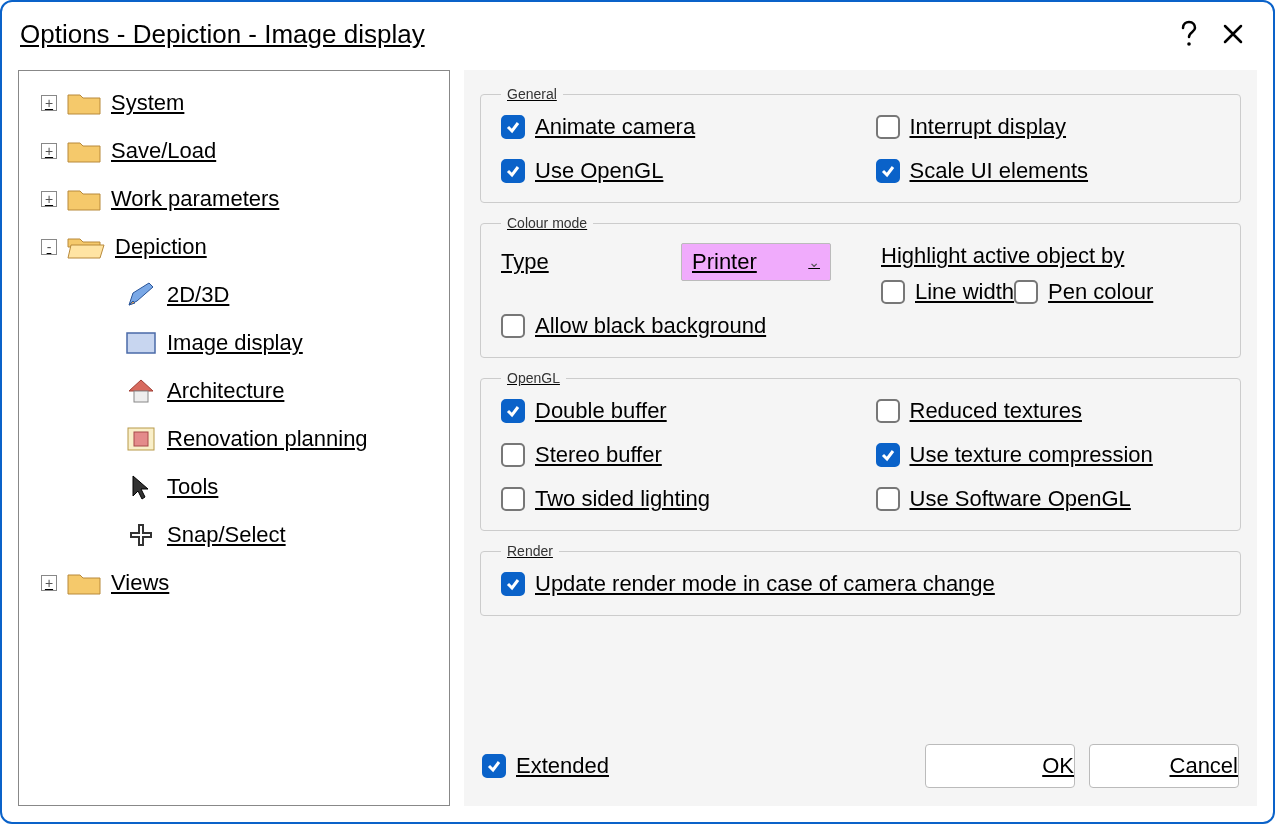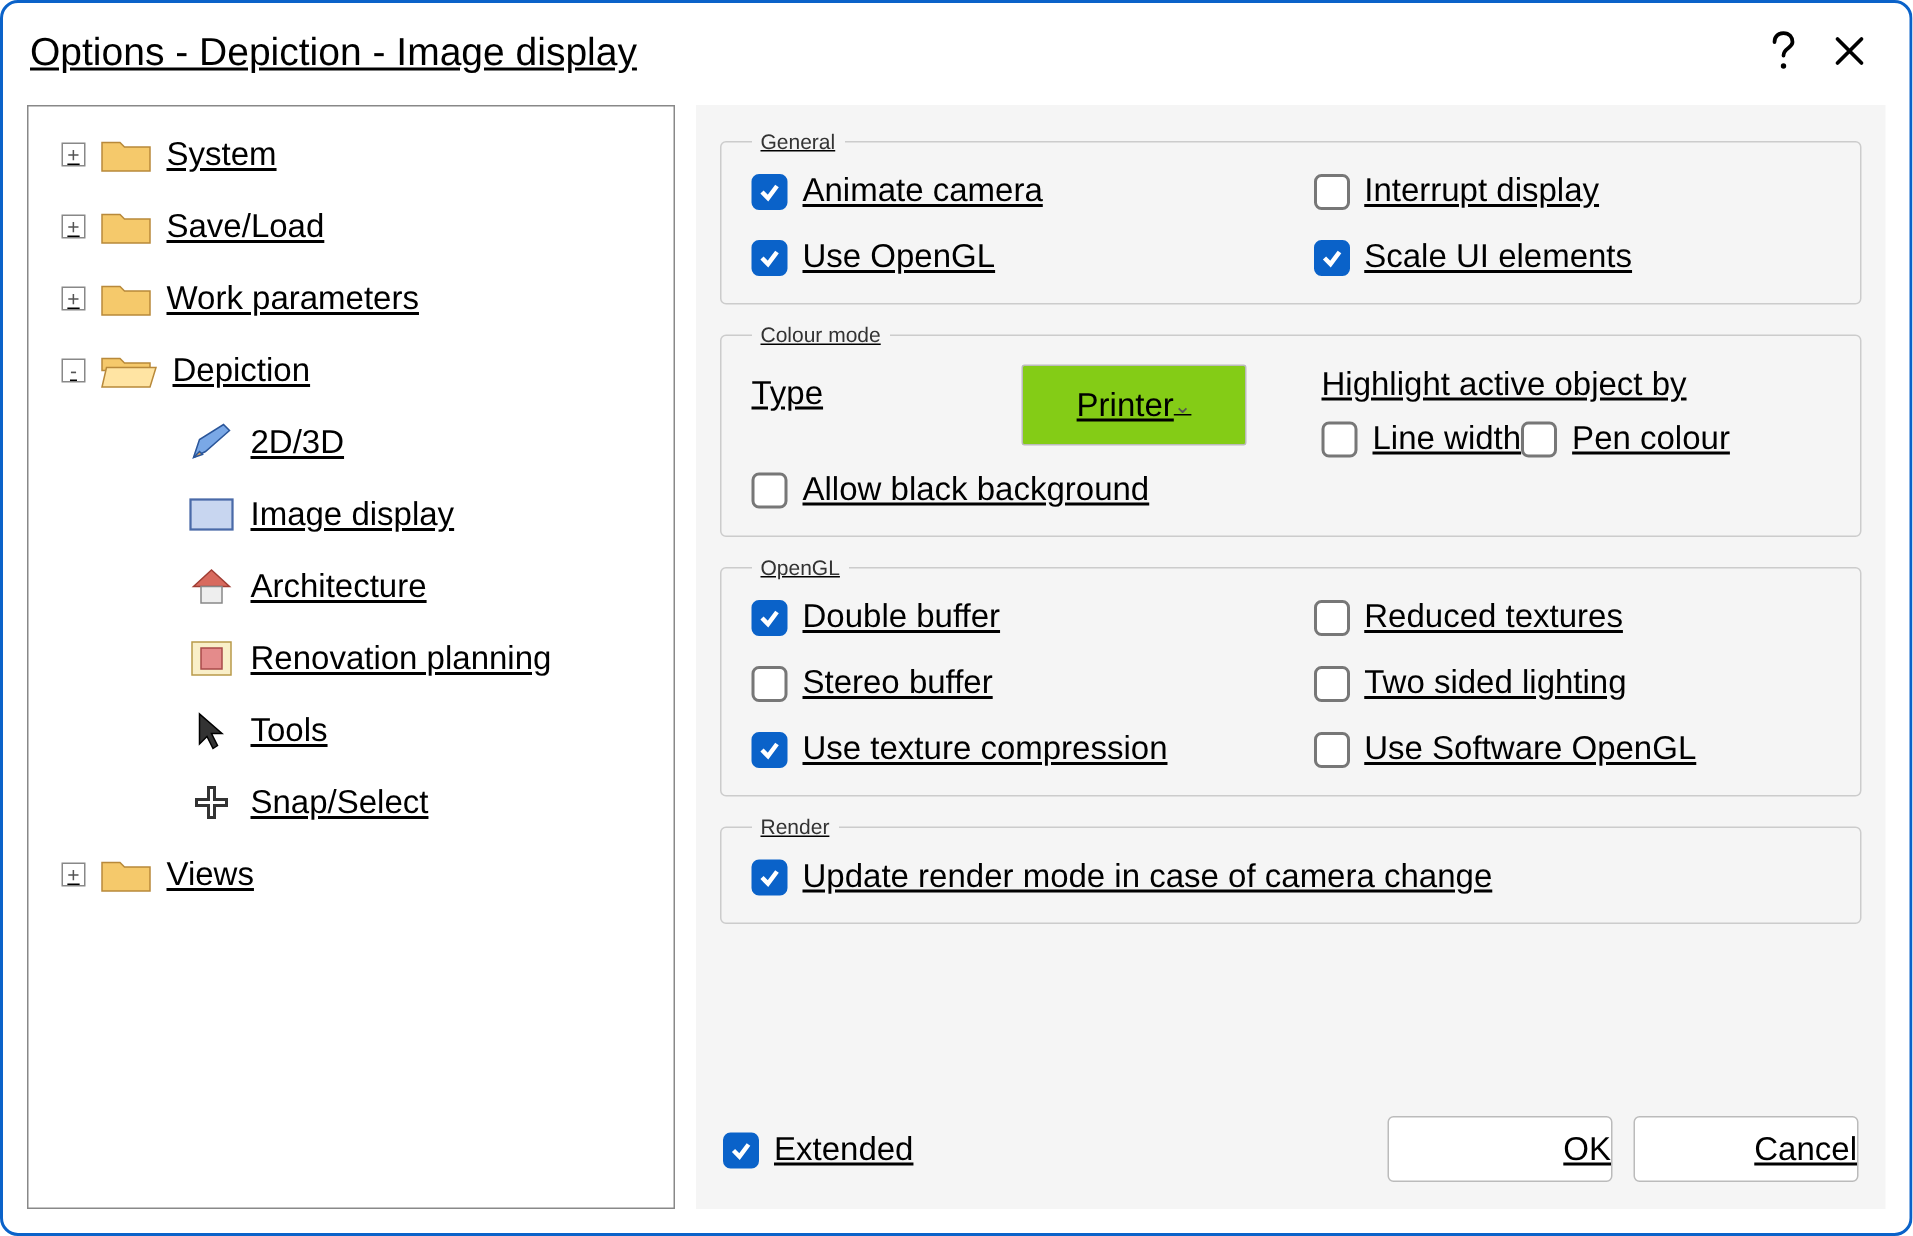--- a/index.html
+++ b/index.html
@@ -111,21 +111,21 @@
     font-size: 14px;
     color: #333;
   }
   .grid-2 {
     display: grid;
     grid-template-columns: 1fr 1fr;
     column-gap: 30px;
     row-gap: 18px;
   }
   .check-row {
-    display: flex; align-items: flex-end; gap: 10px;
+    display: flex; align-items: center; gap: 10px;
   }
   .chk {
     width: 24px; height: 24px; border-radius: 5px;
     border: 2px solid #777;
     display: inline-flex; align-items: center; justify-content: center;
     flex-shrink: 0;
     background: #fff;
   }
   .chk.checked {
     background: #0a62c9;
@@ -134,26 +134,26 @@
   .chk.checked svg { stroke: #fff; }
   .chk svg { width: 16px; height: 16px; stroke-width: 3; fill: none; stroke: transparent; }
 
   .colour-row {
     display: grid;
     grid-template-columns: 160px 180px 1fr;
     align-items: start;
     gap: 20px;
   }
   .select {
-    height: 54px; width: 150px;
+    height: 38px; width: 150px;
     border: 1px solid #bbb;
-    background: #84cc16;
+    background: #f0abfc;
     display: flex; align-items: center;
     padding: 0 10px;
-    justify-content: center;
+    justify-content: space-between;
     border-radius: 2px;
   }
   .select .chev { font-size: 14px; color: #555; }
   .hao {
     display: flex; flex-direction: column; gap: 10px;
   }
   .hao-title { }
   .hao-opts { display: flex; }
 
   .footer {
@@ -409,34 +409,34 @@
           </label>
           <label class="check-row">
             <span class="chk">
                 <svg viewBox="0 0 16 16">
                   <path d="M3 8 L7 12 L13 4"></path>
                 </svg>
               </span>
             <span>Stereo buffer</span>
           </label>
           <label class="check-row">
+            <span class="chk checked">
+                <svg viewBox="0 0 16 16">
+                  <path d="M3 8 L7 12 L13 4"></path>
+                </svg>
+              </span>
+            <span>Use texture compression</span>
+          </label>
+          <label class="check-row">
             <span class="chk">
                 <svg viewBox="0 0 16 16">
                   <path d="M3 8 L7 12 L13 4"></path>
                 </svg>
               </span>
             <span>Two sided lighting</span>
-          </label>
-          <label class="check-row">
-            <span class="chk checked">
-                <svg viewBox="0 0 16 16">
-                  <path d="M3 8 L7 12 L13 4"></path>
-                </svg>
-              </span>
-            <span>Use texture compression</span>
           </label>
           <label class="check-row">
             <span class="chk">
                 <svg viewBox="0 0 16 16">
                   <path d="M3 8 L7 12 L13 4"></path>
                 </svg>
               </span>
             <span>Use Software OpenGL</span>
           </label>
         </div>

